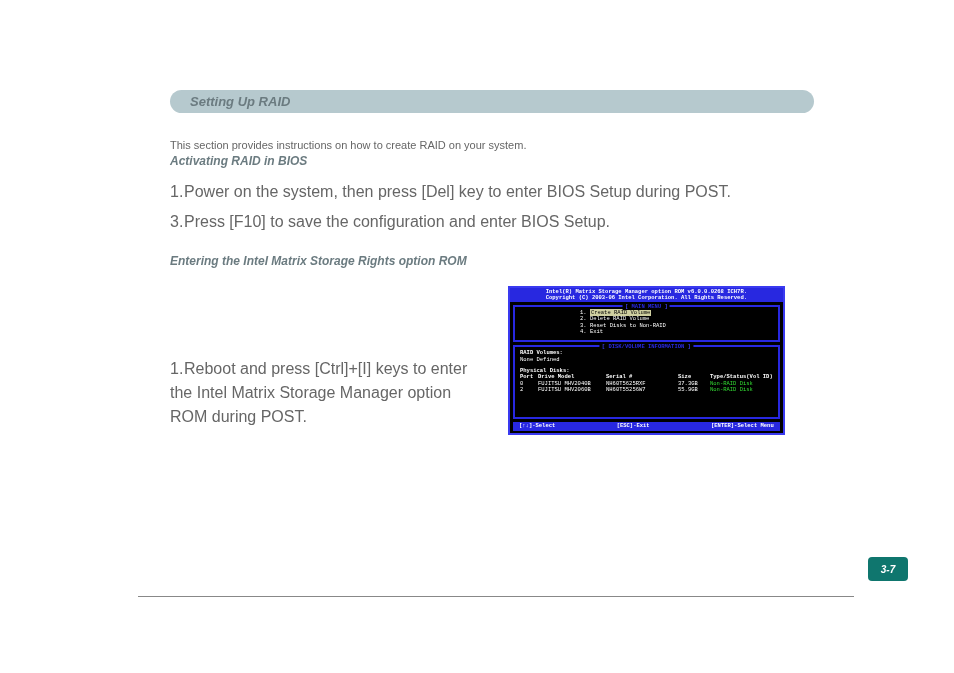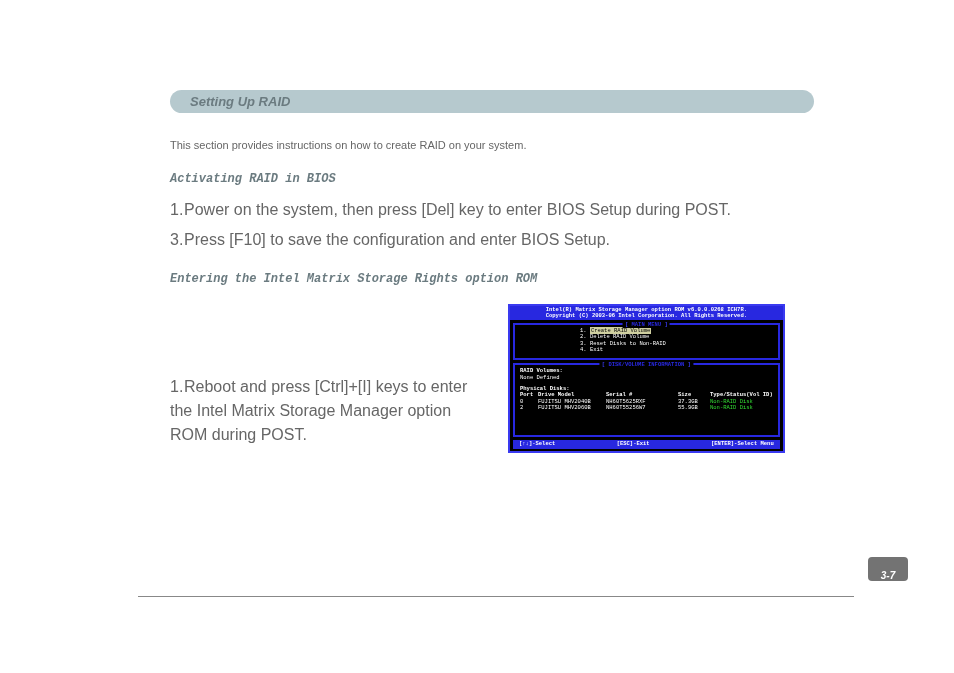--- a/index.html
+++ b/index.html
@@ -28,30 +28,28 @@
     font-size: 13px;
     font-style: italic;
     font-weight: bold;
     height: 23px;
     display:flex;
     align-items:center;
   }
   .intro-text {
     font-size: 11px;
     color: #666;
-    margin-bottom: 18px;
     line-height: 1.5;
   }
   .subsection-title {
     font-size: 12px;
     font-style: italic;
     font-weight: bold;
     color: #6b7b80;
     margin-bottom: 12px;
-    font-family: Liberation Mono, monospace;
   }
   .steps {
     font-size: 16px;
     color: #666;
     line-height: 1.5;
   }
   .step {
     margin-bottom: 6px;
   }
   .step-num {
@@ -136,25 +134,25 @@
     white-space: nowrap;
     margin: 3px 3px 2px 3px;
     line-height: 1.15;
   }
   .page-num {
     position: absolute;
     right: 46px;
     bottom: 92px;
     width: 40px;
     height: 24px;
-    background: #737373;
+    background: #0f766e;
     border-radius: 4px;
     color: #fff;
     display:flex;
-    align-items:flex-end;
+    align-items:center;
     justify-content:center;
     font-size: 10px;
     font-style: italic;
     font-weight: bold;
   }
   .footer-line {
     position: absolute;
     left: 138px;
     right: 100px;
     bottom: 76px;

